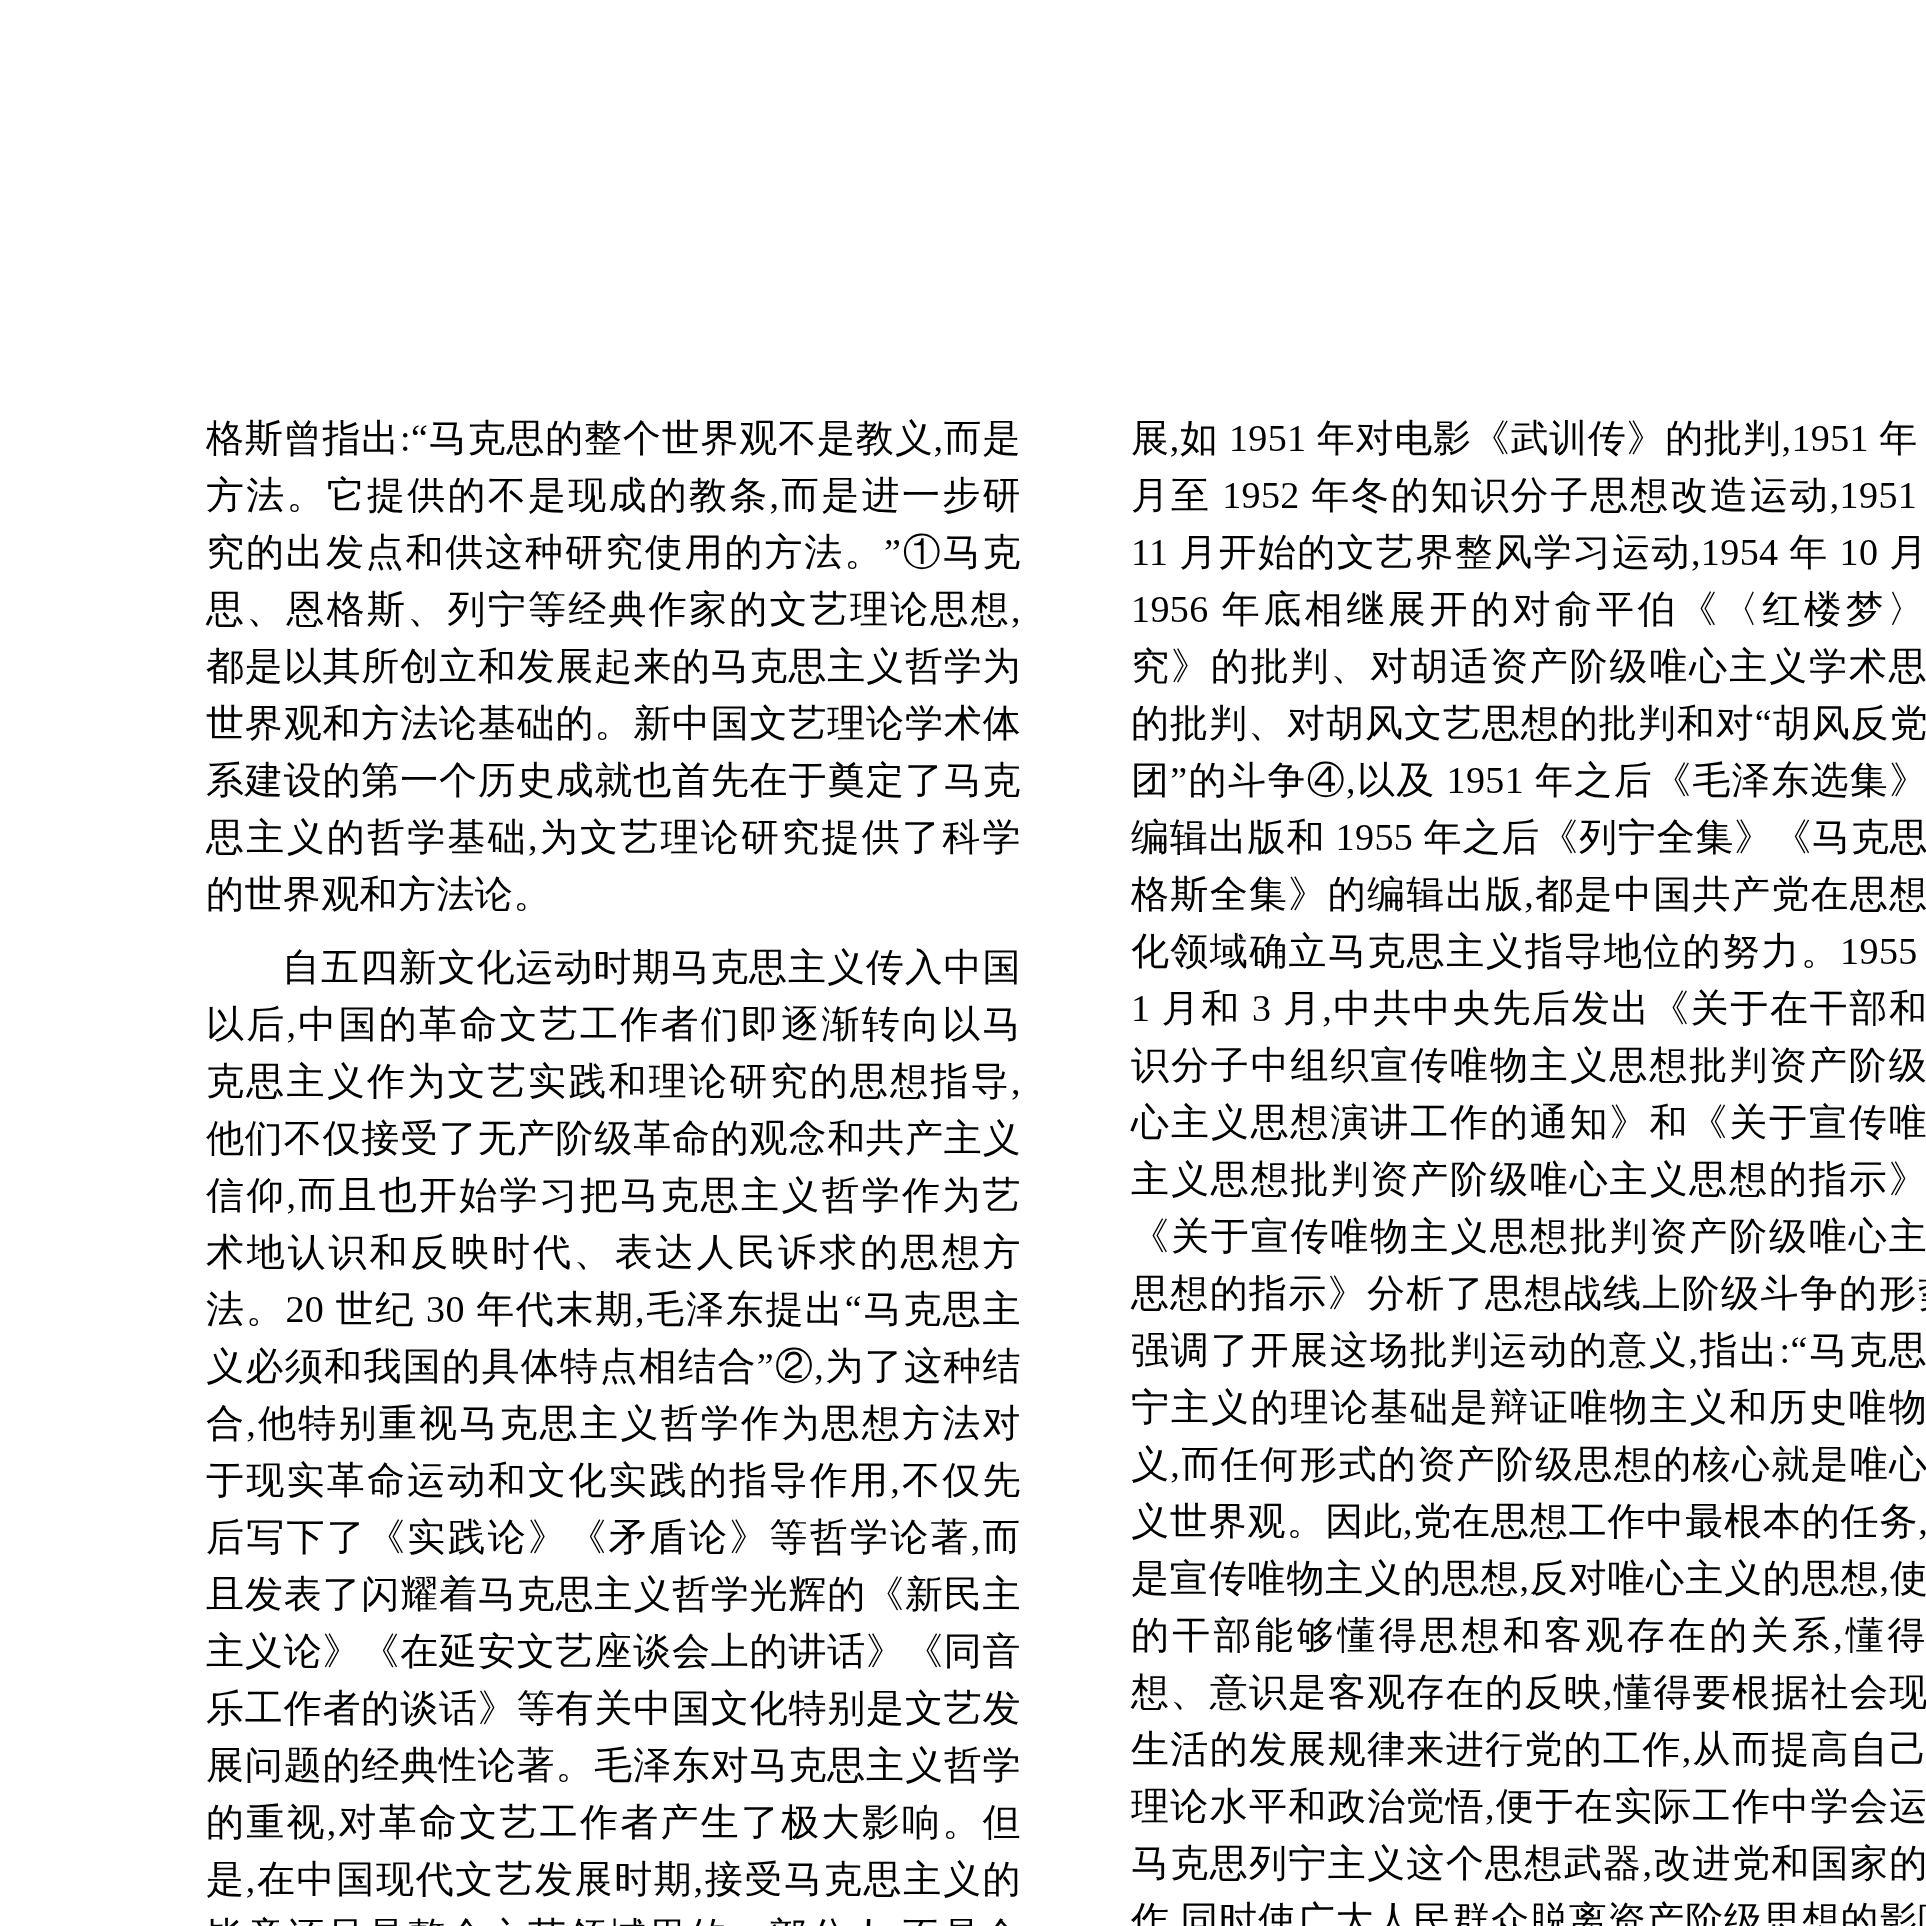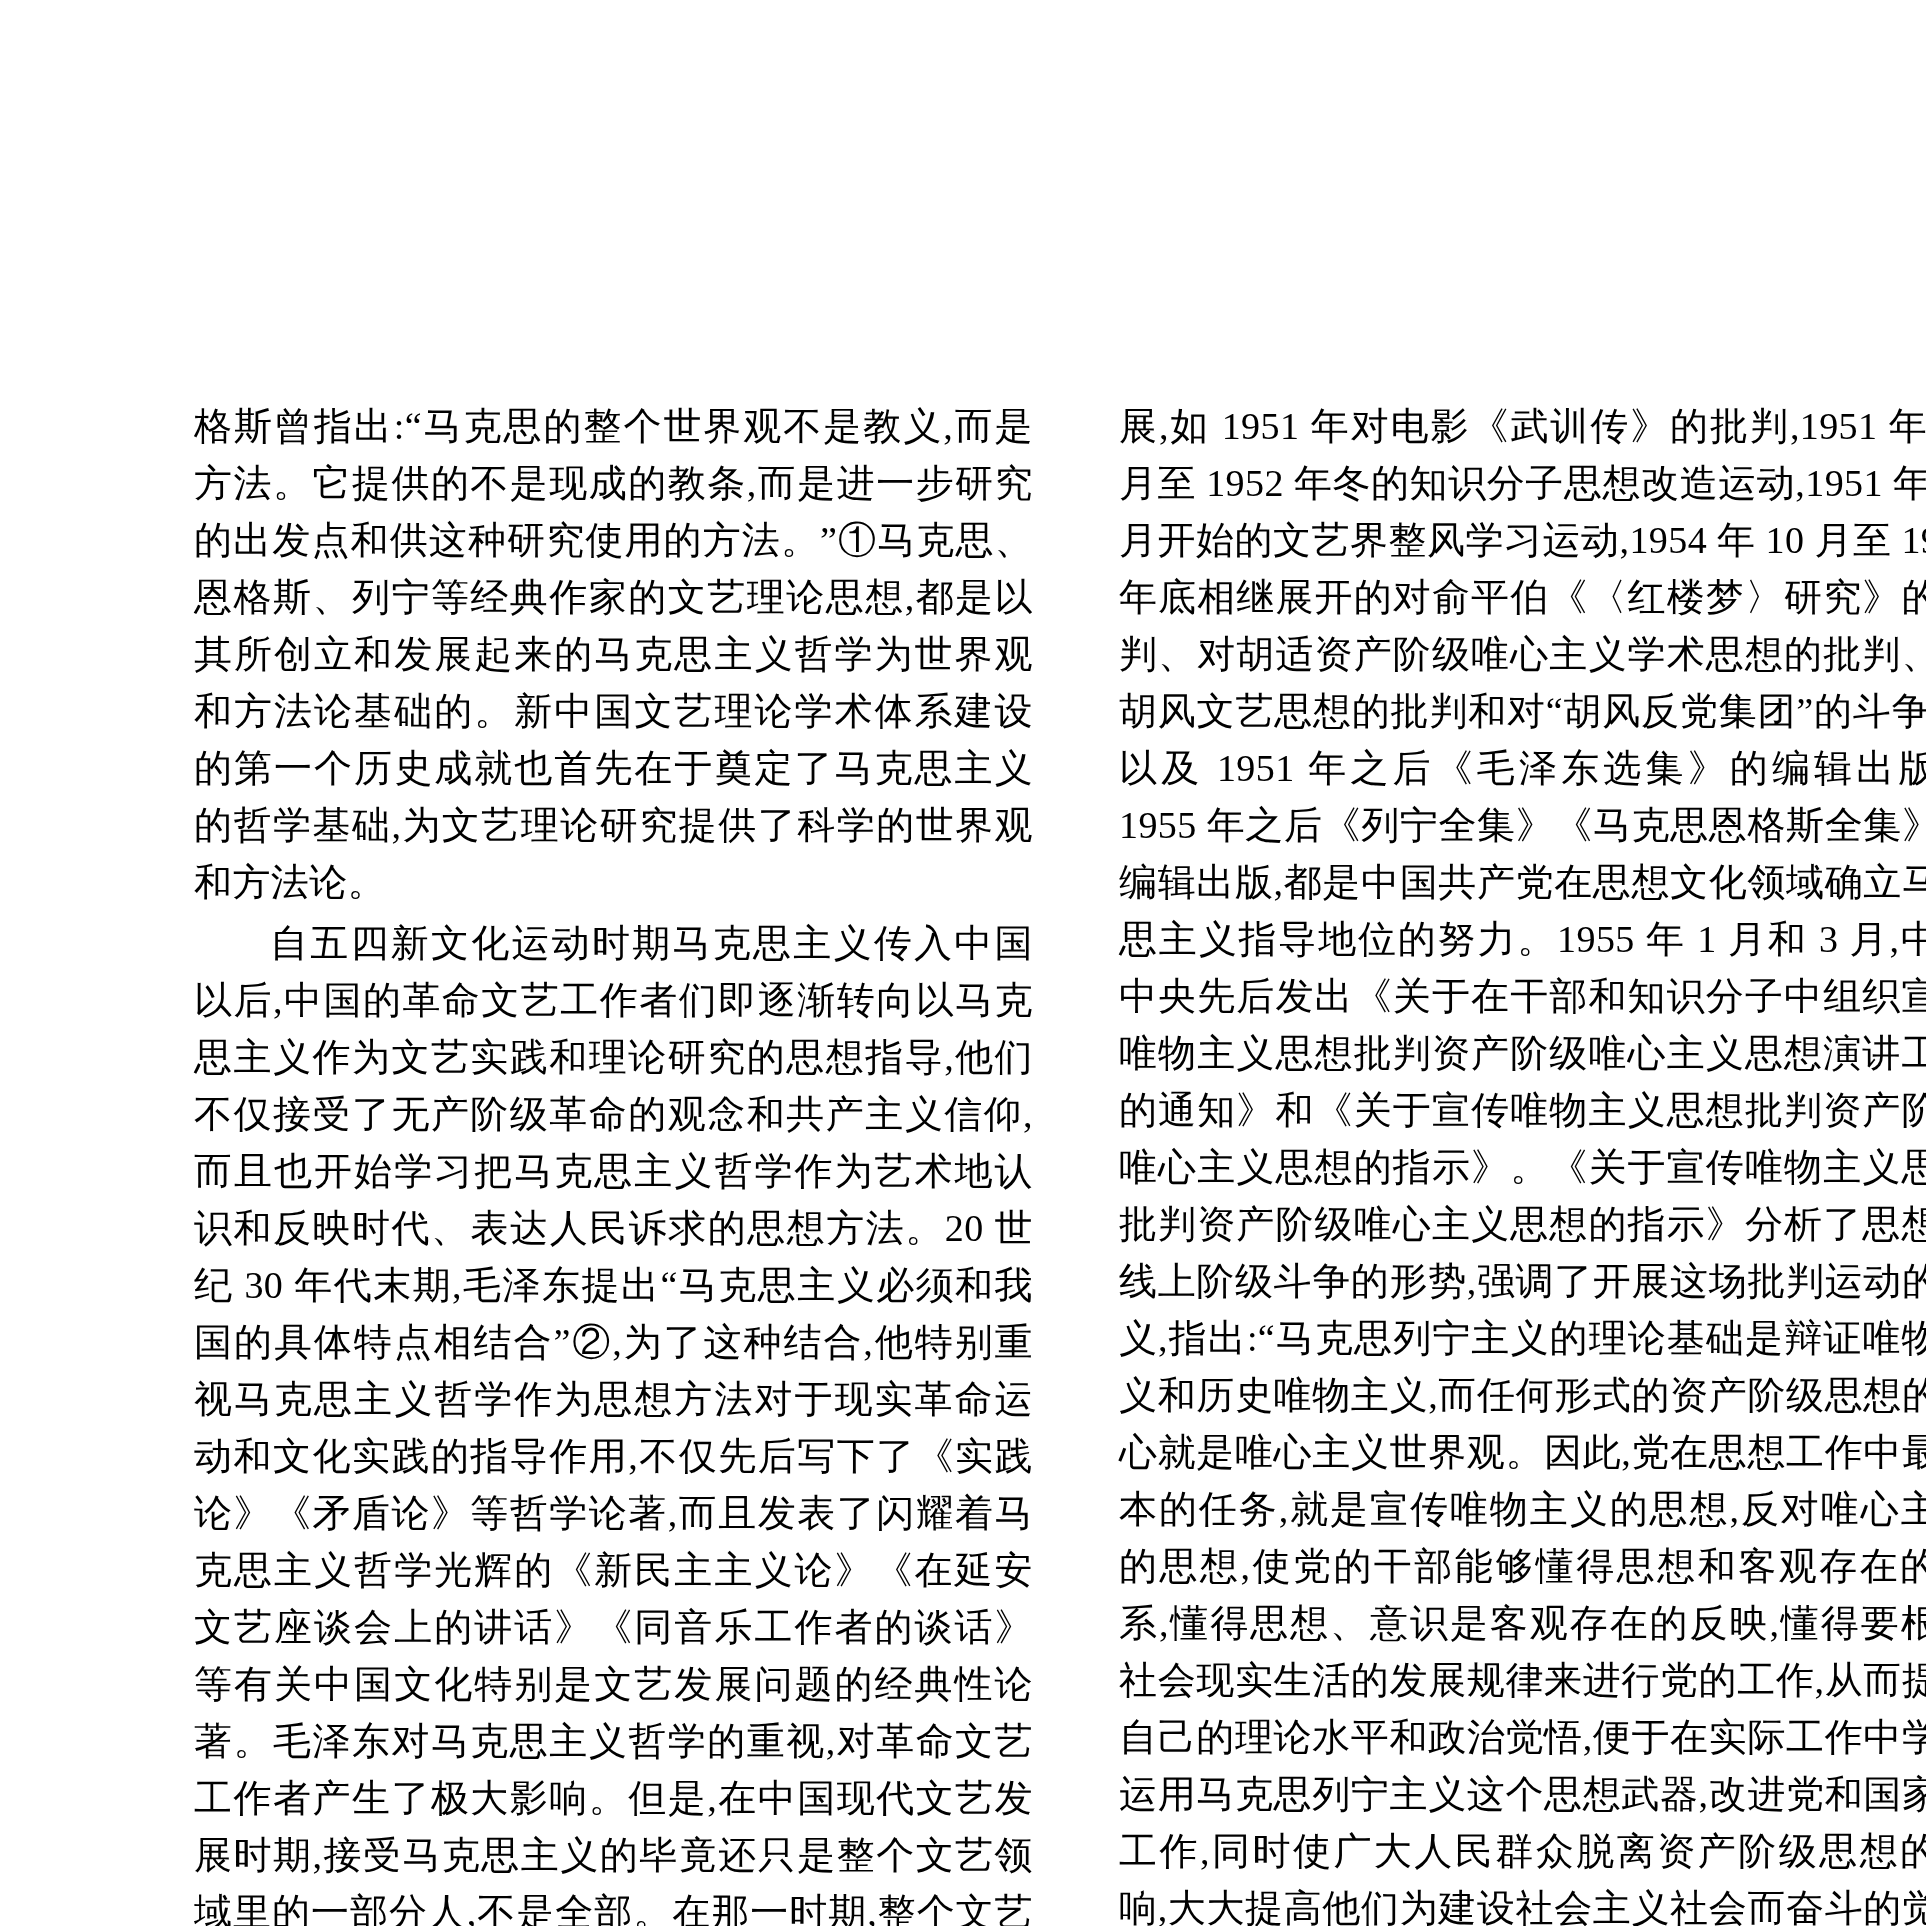--- a/index.html
+++ b/index.html
@@ -18,21 +18,21 @@
   }
   .col {
     position: absolute;
     top: 394px;
     text-align: justify;
   }
   .col-left  { left: 190px;  width: 847px; }
   .col-right { left: 1115px; width: 868px; }
 
   .body-par {
-    margin: 4px;
+    margin: 16px;
     font-size: 38px;
     line-height: 57px;
     letter-spacing: 0.4px;
     text-align: justify;
   }
   .body-par.indent { text-indent: 2em; }
 </style>
 </head>
 <body>
 

